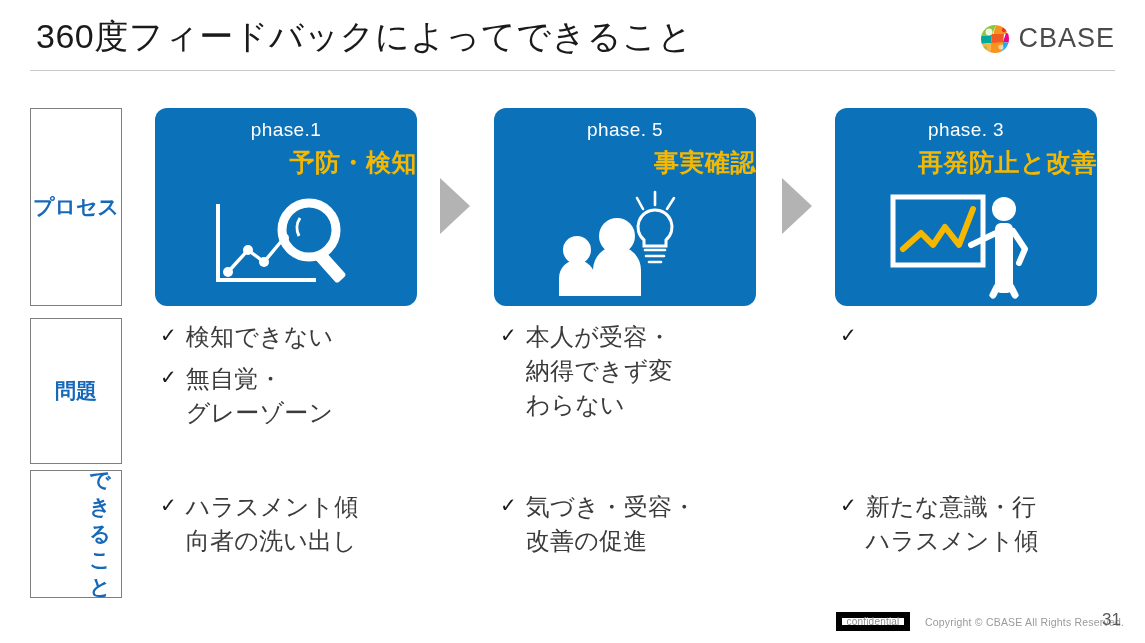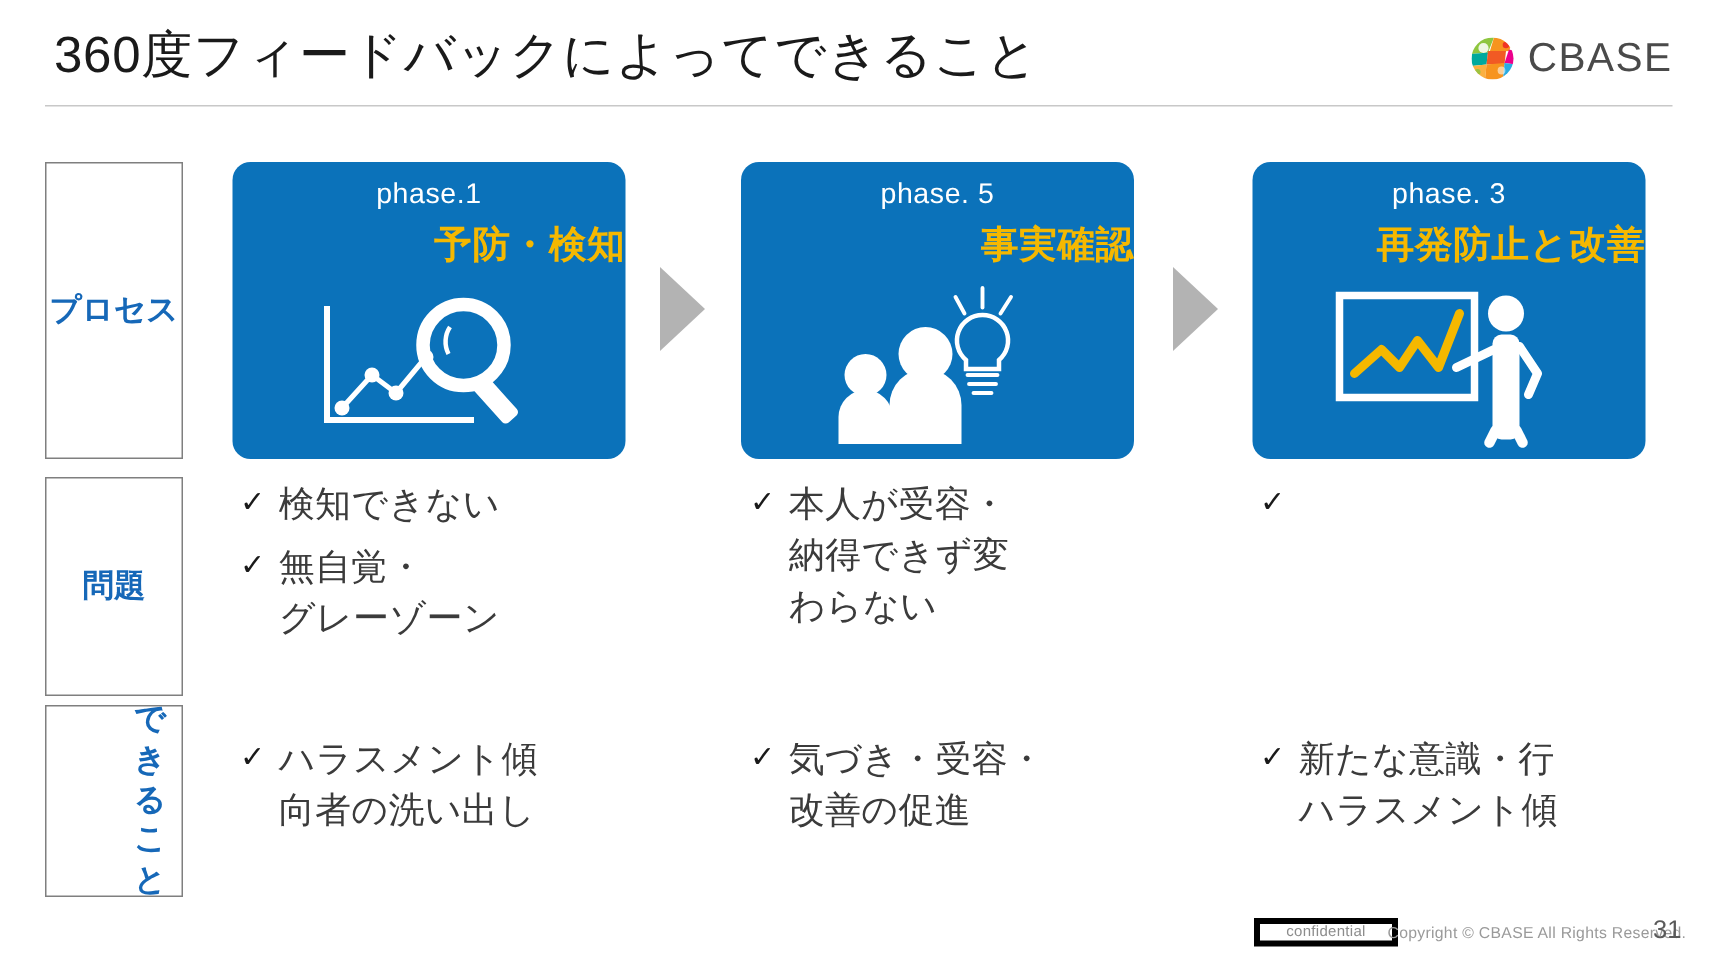--- a/index.html
+++ b/index.html
@@ -177,23 +177,23 @@
     color: #3b3b3b;
     white-space: pre-line;
     letter-spacing: 0.2px;
   }
 
   
   .confidential-tag {
     position: absolute;
     left: 836px;
     top: 612px;
-    width: 96px;
+    width: 74px;
     height: 19px;
-    border: 4px solid #000000;
+    border: 6px solid #000000;
     color: #8c8c8c;
     font-size: 10px;
     display: flex;
     align-items: center;
     justify-content: center;
     letter-spacing: 0.2px;
   }
   .copyright {
     position: absolute;
     left: 925px;

